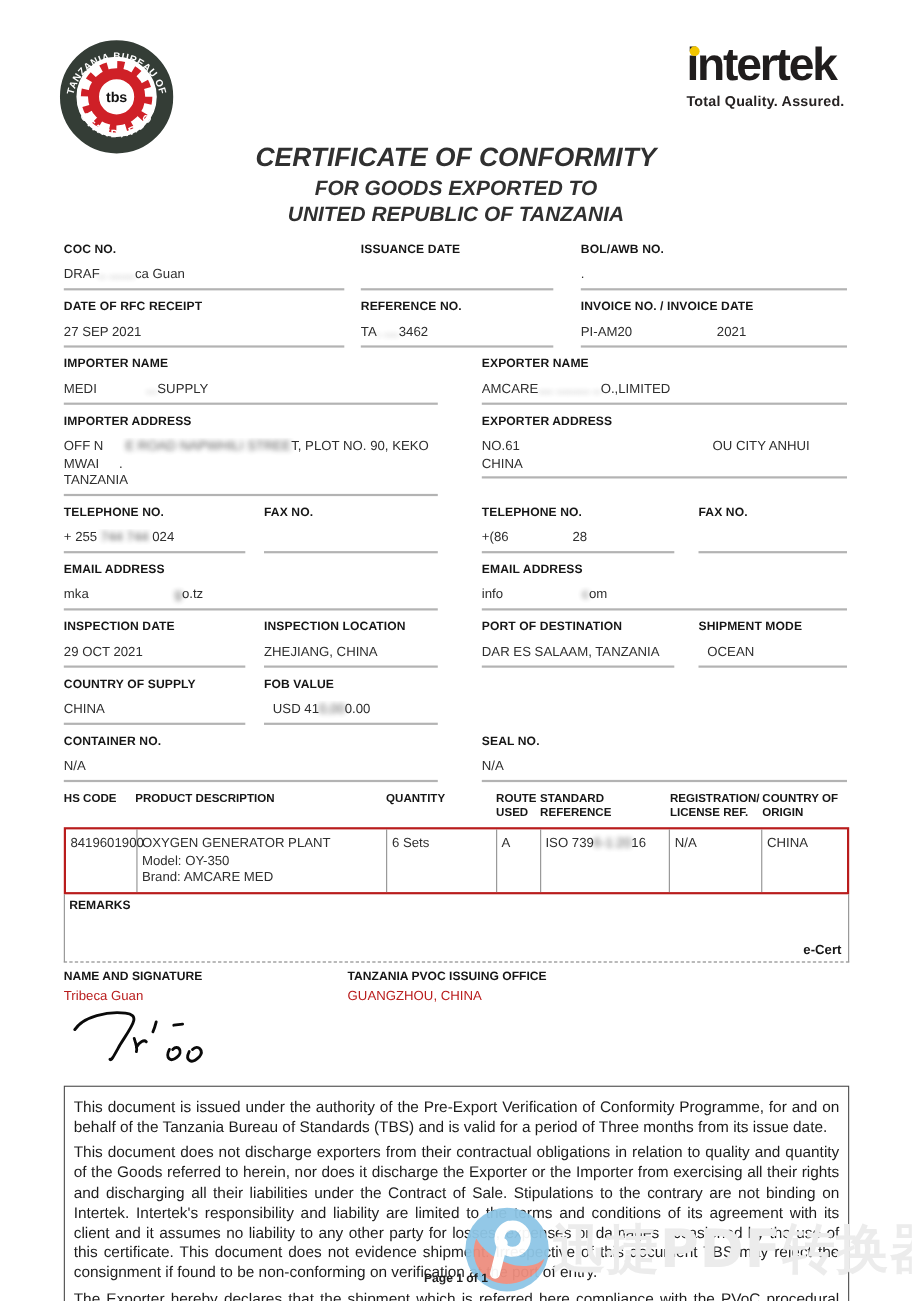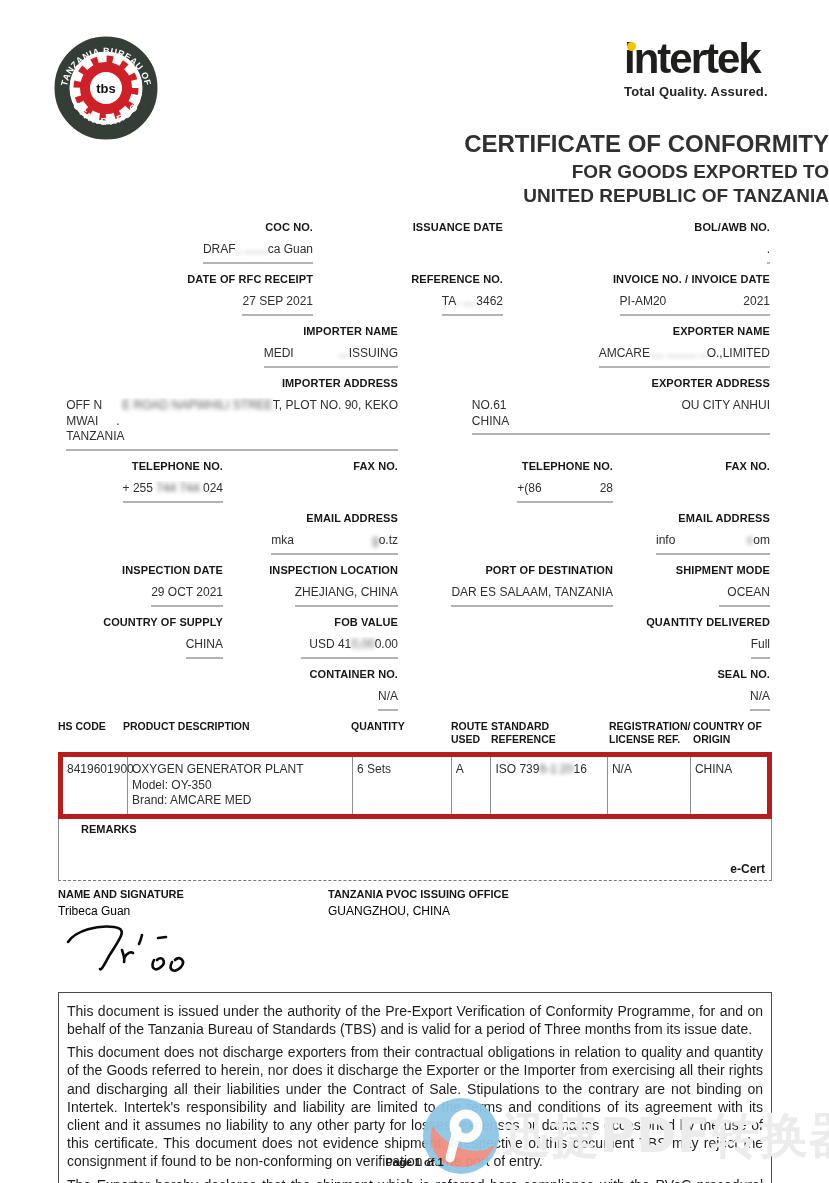--- a/index.html
+++ b/index.html
@@ -5,63 +5,63 @@
   html,body{margin:0;padding:0;background:#fff;}
   .page{position:relative;width:829px;height:1183px;margin:0 auto;background:#fff;
         font-family:"Liberation Sans",sans-serif;color:#222;overflow:hidden;}
 
   
   .tbs{position:absolute;left:54px;top:36px;width:104px;height:104px;}
   .itk{position:absolute;left:624px;top:38px;}
   .itk-word{position:relative;font-size:42px;font-weight:bold;letter-spacing:-2px;color:#201d1d;line-height:1;}
   .itk-dot{position:absolute;left:3px;top:4px;width:9px;height:9px;border-radius:50%;background:#f2c500;}
   .itk-tag{font-size:13px;font-weight:bold;color:#262222;margin-top:4px;letter-spacing:.2px;}
-  .titles{position:absolute;left:0;right:0;top:130px;text-align:right;color:#303030;}
+  .titles{position:absolute;left:0;right:0;top:130px;text-align:center;color:#303030;font-style:italic;}
   .t1{font-size:24px;font-weight:bold;}
   .t2{font-size:19px;font-weight:bold;margin-top:3px;}
   .t3{font-size:19px;font-weight:bold;margin-top:2px;}
 
   
   .formwrap{position:absolute;left:58px;top:221px;width:714px;}
   .row{display:flex;margin-bottom:9px;}
-  .field{display:flex;flex-direction:column;align-items:flex-end;}
+  .field{display:flex;flex-direction:column;}
   .flabel{font-size:11px;font-weight:bold;color:#161616;margin-bottom:9px;letter-spacing:.1px;}
   .fvalue{font-size:12px;color:#2e2e2e;min-height:16px;border-bottom:2px solid #b3b3b3;padding-bottom:4px;white-space:nowrap;overflow:hidden;}
   .addr .fvalue{white-space:normal;}
   .addr .fvalue div{line-height:1.3;}
   .ind{padding-left:8px;}
   .seg-gap{display:inline-block;}
   .seg-blur{filter:blur(2.2px);opacity:.8;}
   .w255{width:255px}.w175{width:175px}.w242{width:242px}
   .w340{width:340px}.w332{width:332px}
   .w165{width:165px}.w158{width:158px}.w135{width:135px}
   .mr15{margin-right:15px}.mr17{margin-right:17px}.mr22{margin-right:22px}
   .mr25{margin-right:25px}.mr40{margin-right:40px}
 
   
   .tbl{margin-top:6px;}
   .tbl-head{display:flex;margin-bottom:6px;}
   .th{font-size:10.5px;font-weight:bold;color:#161616;line-height:1.25;padding:0 4px 0 0;box-sizing:border-box;}
-  .tbl-row{display:flex;border:5px solid #b91c1c;}
+  .tbl-row{display:flex;border:2px solid #b91c1c;}
   .tc{font-size:12px;color:#2e2e2e;border-right:1px solid #8f8f8f;box-sizing:border-box;
       padding:5px 4px;min-height:52px;line-height:1.3;}
   .tc:last-child{border-right:none;}
   .c1{width:65px}.c2{width:228px}.c3{width:100px}.c4{width:40px}
   .c5{width:118px}.c6{width:84px}.c7{width:77px}
   .remarks{position:relative;border:1px solid #8f8f8f;border-top:none;border-bottom:1px dashed #777;
-           height:62px;box-sizing:border-box;padding:4px 22px;}
+           height:62px;box-sizing:border-box;padding:4px 4px;}
   .remarks-label{font-size:11px;font-weight:bold;color:#161616;}
   .ecert{position:absolute;right:6px;bottom:4px;font-size:12px;font-weight:bold;color:#161616;}
 
   
-  .sig{display:flex;margin-top:7px;gap:12px;}
+  .sig{display:flex;margin-top:7px;}
   .sig-col-l{width:258px;}
   .sig-col-r{flex:1;}
   .sig-label{font-size:11px;font-weight:bold;color:#161616;}
-  .sig-value{font-size:12px;color:#000000;margin-top:4px;}
+  .sig-value{font-size:12px;color:#b91c1c;margin-top:4px;}
   .scribble{margin:4px 0 0 4px;height:56px;}
 
   
   .legal{border:1px solid #4a4a4a;margin-top:10px;padding:4px 8px 6px 8px;}
   .legal p{font-size:14px;line-height:1.3;text-align:justify;color:#1d1d1d;margin:5px 0;}
   .website{font-size:10.5px;color:#1d1d1d;margin-top:8px;}
 
   
   .wm-logo{position:absolute;left:421px;top:1096px;width:80px;height:80px;}
   .wm-text{position:absolute;left:502px;top:1104px;font-size:48px;font-weight:bold;color:#ececec;
@@ -134,21 +134,21 @@
       </div>
       <div class="field w242">
         <div class="flabel">INVOICE NO. / INVOICE DATE</div>
         <div class="fvalue"><span>PI-AM20</span><span class="seg-gap" style="width: 77px;"></span><span>2021</span></div>
       </div>
     </div>
 
     <div class="row">
       <div class="field w340 mr40">
         <div class="flabel">IMPORTER NAME</div>
-        <div class="fvalue"><span>MEDI</span><span class="seg-gap" style="width: 45px;"></span><span class="seg-blur">...</span><span>ISSUING</span></div>
+        <div class="fvalue"><span>MEDI</span><span class="seg-gap" style="width: 45px;"></span><span class="seg-blur">...</span><span>SUPPLY</span></div>
       </div>
       <div class="field w332">
         <div class="flabel">EXPORTER NAME</div>
         <div class="fvalue"><span>AMCARE</span><span class="seg-blur">.... ......... ..</span><span>O.,LIMITED</span></div>
       </div>
     </div>
 
     <div class="row">
       <div class="field addr w340 mr40">
         <div class="flabel">IMPORTER ADDRESS</div>
@@ -217,24 +217,20 @@
     </div>
 
     <div class="row">
       <div class="field w165 mr17">
         <div class="flabel">COUNTRY OF SUPPLY</div>
         <div class="fvalue">CHINA</div>
       </div>
       <div class="field w158 mr40">
         <div class="flabel">FOB VALUE</div>
         <div class="fvalue ind"><span>USD  41</span><span class="seg-blur">0,00</span><span>0.00</span></div>
-      </div>
-      <div class="field w332">
-        <div class="flabel">QUANTITY DELIVERED</div>
-        <div class="fvalue">Full</div>
       </div>
     </div>
 
     <div class="row">
       <div class="field w340 mr40">
         <div class="flabel">CONTAINER NO.</div>
         <div class="fvalue">N/A</div>
       </div>
       <div class="field w332">
         <div class="flabel">SEAL NO.</div>

